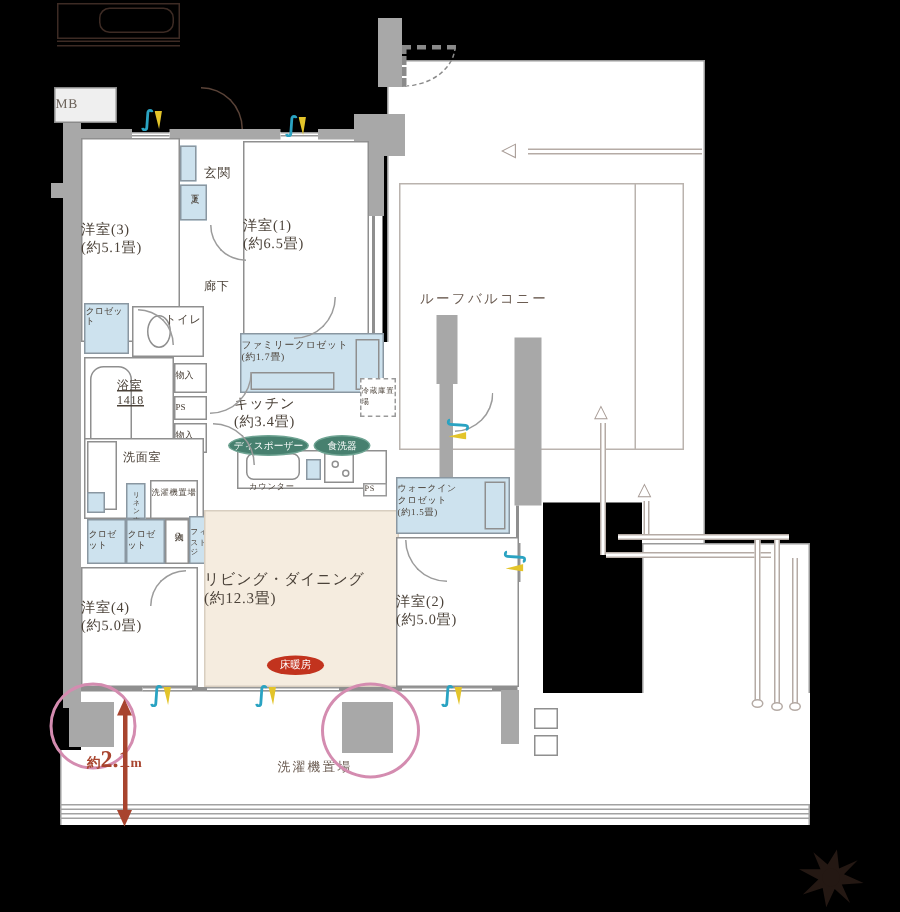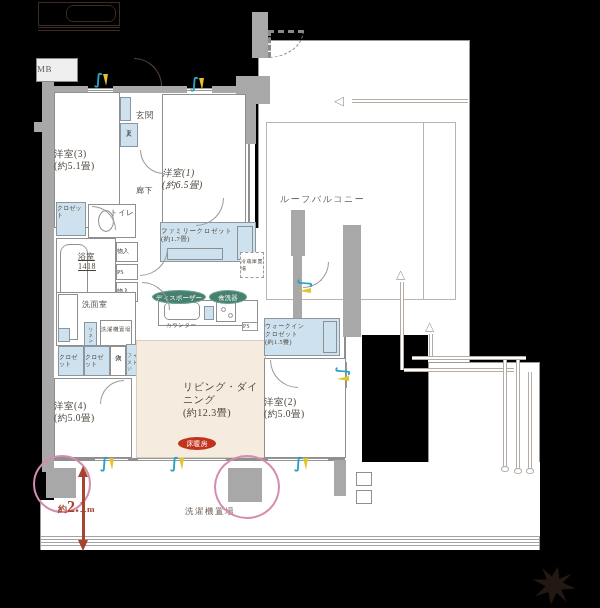--- a/index.html
+++ b/index.html
@@ -109,21 +109,21 @@
     <div>(約5.1畳)</div>
   </div>
 
   <div class="a blue" style="left:120px;top:97px;width:11px;height:24px;"></div>
   <div class="a blue" style="left:120px;top:123px;width:18px;height:24px;">
     <div class="lbl vert" style="font-size:5.5px;margin:1px auto;">下足入</div>
   </div>
   <div class="a lbl" style="left:136px;top:110px;width:30px;font-size:8.5px;">玄関</div>
 
   <div class="a room" style="left:162px;top:94px;width:84px;height:134px;"></div>
-  <div class="a lbl" style="left:162px;top:167px;width:84px;font-size:9.5px;font-style:italic;">
+  <div class="a lbl" style="left:162px;top:145px;width:84px;font-size:9.5px;">
     <div>洋室(1)</div>
     <div>(約6.5畳)</div>
   </div>
 
   <div class="a lbl" style="left:136px;top:186px;width:30px;font-size:8px;">廊下</div>
 
   <div class="a blue" style="left:56px;top:202px;width:30px;height:34px;">
     <div class="lbl tiny" style="margin-top:2px;">クロゼット</div>
   </div>
 
@@ -184,35 +184,39 @@
     <div class="lbl" style="font-size:6.5px;margin-top:4px;">
       <div>ファミリークロゼット</div>
       <div>(約1.7畳)</div>
     </div>
   </div>
 
   <div class="a" style="left:240px;top:252px;width:24px;height:26px;border:1px dashed #9a9a9a;background:#fff;">
     <div class="lbl" style="font-size:5px;line-height:1.3;margin-top:6px;">冷蔵庫置場</div>
   </div>
 
+  <div class="a lbl" style="left:156px;top:264px;width:84px;font-size:9.5px;">
+    <div>キッチン</div>
+    <div>(約3.4畳)</div>
+  </div>
   <div class="a fixture" style="left:158px;top:300px;width:100px;height:26px;"></div>
   <div class="a fixture" style="left:164px;top:302px;width:36px;height:18px;border-radius:5px;"></div>
   <div class="a fixture" style="left:216px;top:302px;width:20px;height:20px;">
     <div class="a" style="left:4px;top:4px;width:5px;height:5px;border:1px solid #8f8f8f;border-radius:50%;"></div>
     <div class="a" style="left:11px;top:10px;width:5px;height:5px;border:1px solid #8f8f8f;border-radius:50%;"></div>
   </div>
   <div class="a blue" style="left:204px;top:306px;width:10px;height:14px;"></div>
   <div class="a lbl" style="left:166px;top:322px;width:40px;font-size:5.5px;">カウンター</div>
   <div class="a lbl" style="left:242px;top:322px;width:16px;font-size:5.5px;border:1px solid #9a9a9a;background:#fff;">PS</div>
 
   <div class="a pill green" style="left:152px;top:290px;width:54px;height:14px;font-size:6.5px;line-height:14px;">ディスポーザー</div>
   <div class="a pill green" style="left:209px;top:290px;width:38px;height:14px;font-size:6.5px;line-height:14px;">食洗器</div>
 
   <div class="a" style="left:136px;top:340px;width:130px;height:118px;background:#f5ecdf;border:1px solid #d8cec0;"></div>
-  <div class="a lbl" style="left:136px;top:380px;width:130px;font-size:10px;padding-left:47px;">
+  <div class="a lbl" style="left:136px;top:380px;width:130px;font-size:10px;">
     <div>リビング・ダイニング</div>
     <div>(約12.3畳)</div>
   </div>
   <div class="a pill red" style="left:178px;top:437px;width:38px;height:13px;font-size:7px;line-height:13px;">床暖房</div>
 
   <div class="a blue" style="left:264px;top:318px;width:76px;height:38px;">
     <div class="a fixture" style="left:58px;top:2px;width:14px;height:32px;background:#cde2ee;"></div>
     <div class="lbl" style="font-size:6px;line-height:1.35;margin-top:3px;">
       <div>ウォークイン</div>
       <div>クロゼット</div>

